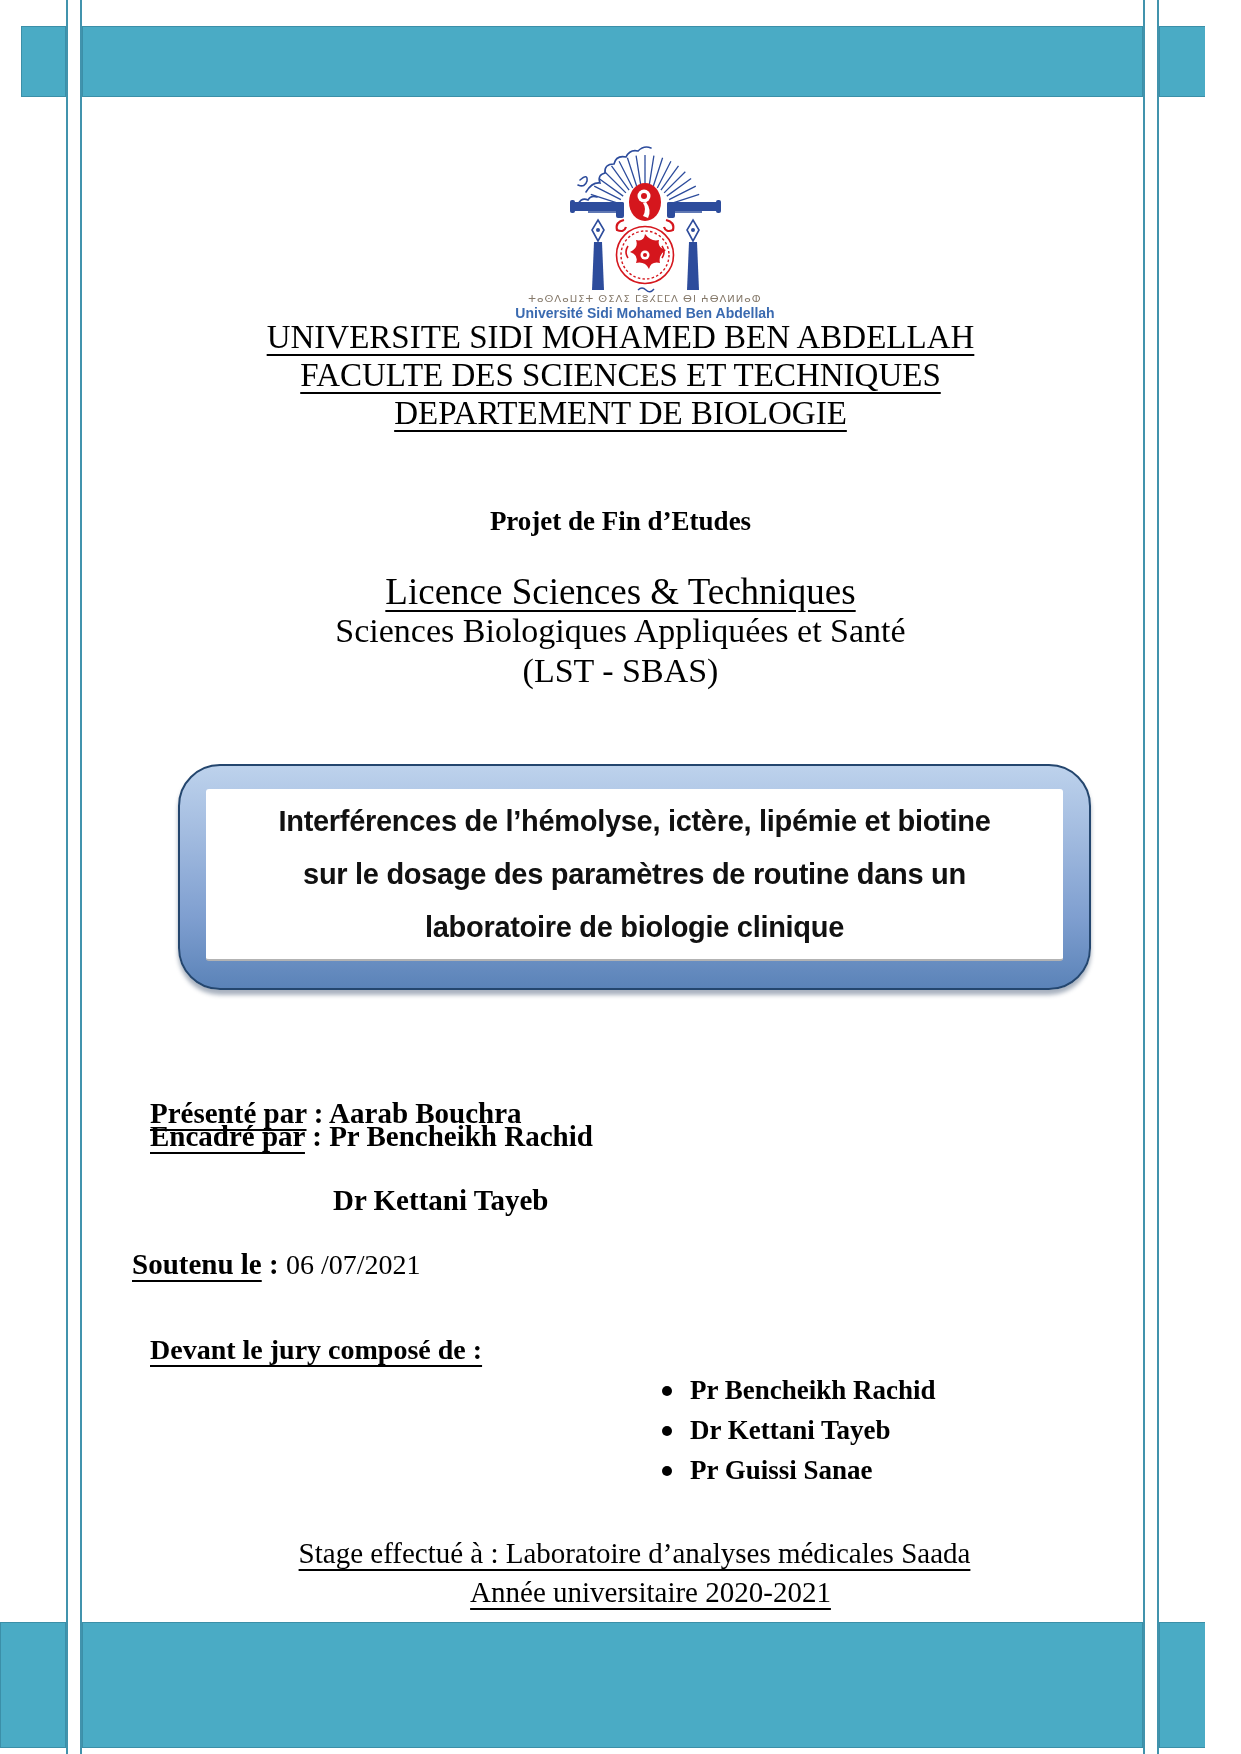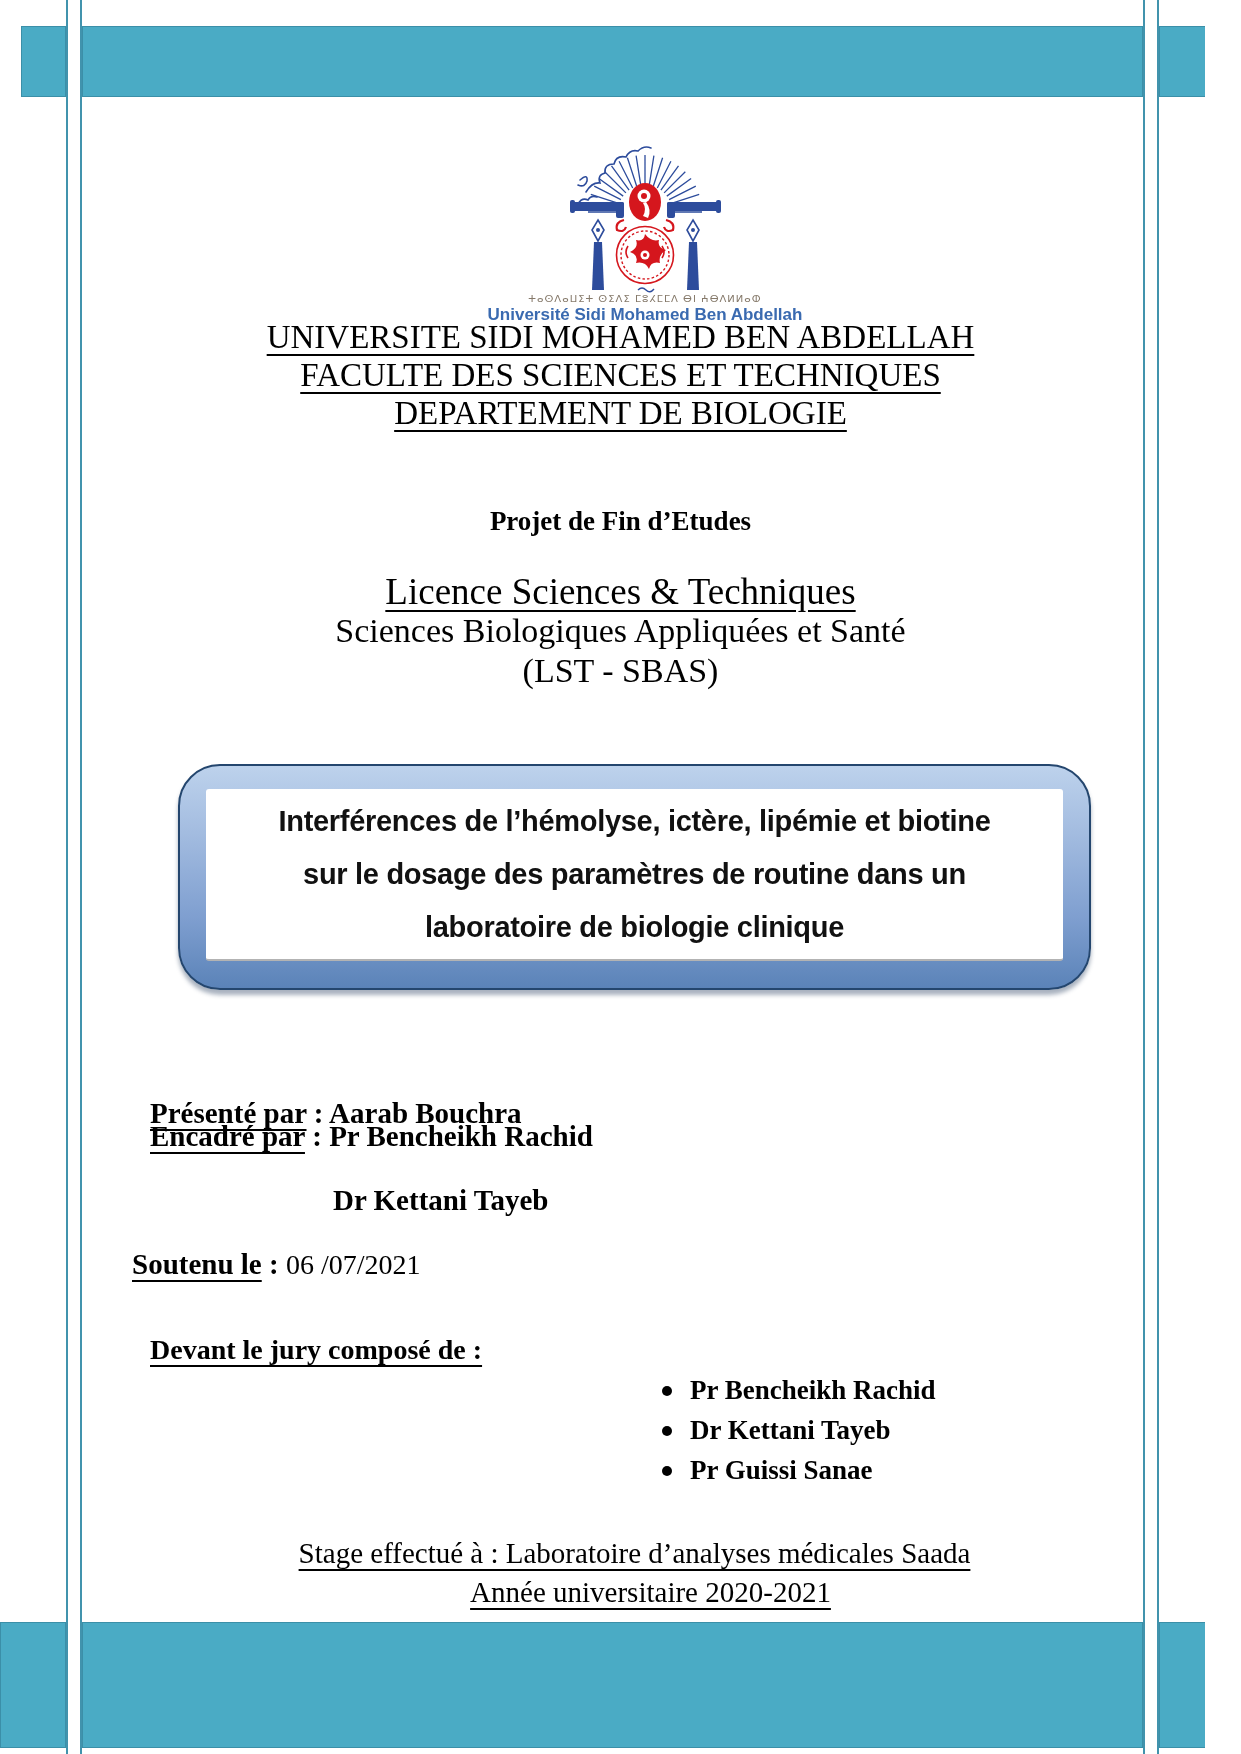--- a/index.html
+++ b/index.html
@@ -39,21 +39,21 @@
   .value-regular{font-weight:normal;font-size:28px;}
   .jury-label{font-size:28px;font-weight:bold;}
   .bullet-row{position:absolute;left:662px;display:flex;align-items:center;gap:18px;}
   .bullet-dot{width:10px;height:10px;border-radius:50%;background:#000;flex:0 0 auto;}
   .bullet-text{font-size:27px;font-weight:bold;}
   .footer-line{font-size:29px;}
   
   .cap-tif{left:445px;top:293px;width:400px;text-align:center;font-family:"DejaVu Sans",sans-serif;
            font-size:10px;letter-spacing:1px;color:#85796a;}
   .cap-lat{left:445px;top:305px;width:400px;text-align:center;font-family:"Liberation Sans","DejaVu Sans",sans-serif;
-           font-size:17px;font-weight:bold;color:#3a6ab0;}
+           font-size:14px;font-weight:bold;color:#3a6ab0;}
 </style>
 </head>
 <body>
 
 <div class="page">
 
   <div class="bar" style="left:21px;top:26px;width:45px;height:71px;"></div>
   <div class="bar" style="left:82px;top:26px;width:1061px;height:71px;"></div>
   <div class="bar" style="left:1159px;top:26px;width:82px;height:71px;"></div>
 

